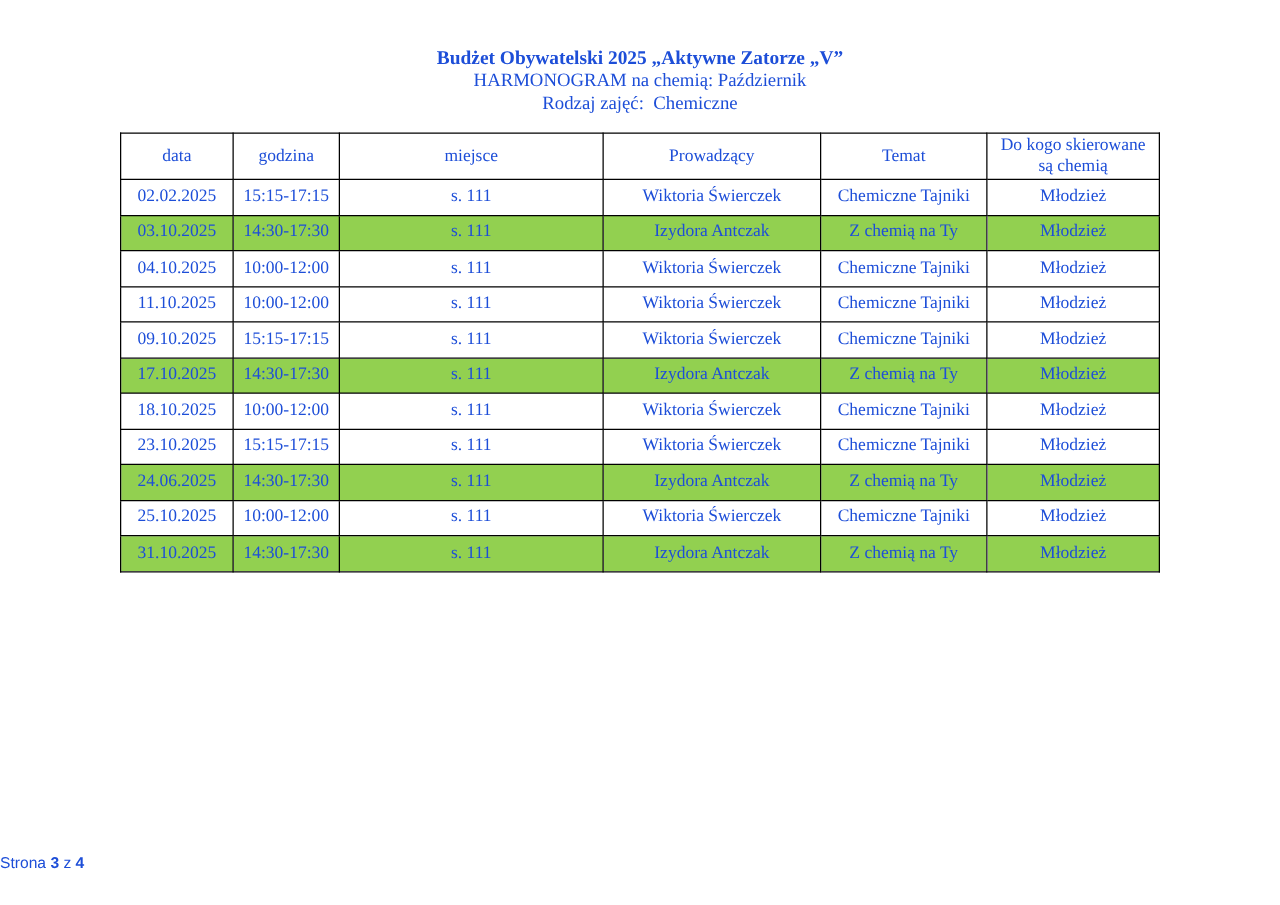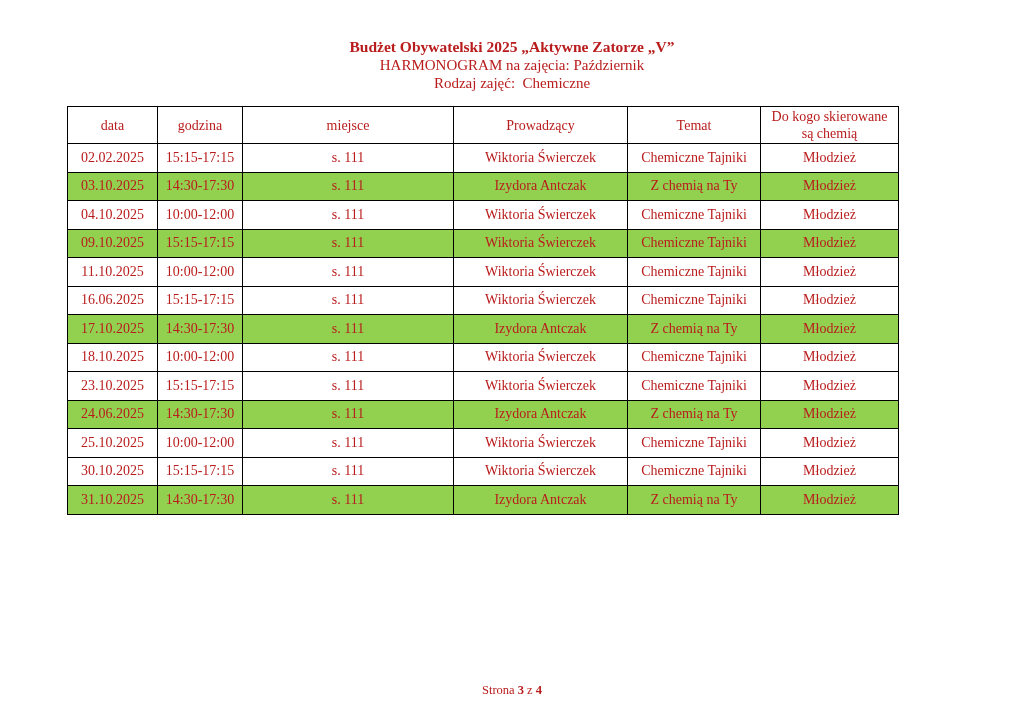--- a/index.html
+++ b/index.html
@@ -2,34 +2,34 @@
 <html style="--hl: #92d050;"><head>
 <meta charset="utf-8">
 <style>
   * { margin: 0; padding: 0; box-sizing: border-box; }
   html, body { background: #ffffff; }
   .page {
     position: relative;
     width: 1024px;
     height: 724px;
     background: #ffffff;
-    color: #b91c1c;
+    color: #1d4ed8;
     font-family: "Liberation Serif", serif;
     overflow: hidden;
   }
   .title-block {
     padding-top: 38px;
     text-align: center;
     line-height: 18px;
   }
   .t1 { font-size: 15.5px; font-weight: bold; }
   .t2, .t3 { font-size: 15px; white-space: pre-wrap; }
   .t2 b, .t3 b { font-weight: normal; margin-top: 39px; }
   table.schedule {
-    margin-left: 67px;
+    margin-left: 96px;
     margin-top: 14px;
     width: 831px;
     border-collapse: collapse;
     table-layout: fixed;
     font-size: 14px;
   }
   table.schedule th, table.schedule td {
     border: 1px solid #000000;
     text-align: center;
     vertical-align: middle;
@@ -38,35 +38,34 @@
     overflow: hidden;
   }
   table.schedule th { height: 37px; line-height: 17px; }
   table.schedule td { height: 28.5px; }
   tr.hl td { background: var(--hl, #92d050); }
   .footer {
     position: absolute;
     top: 683px;
     left: 0;
     width: 100%;
-    text-align: center;
-    font-family: Liberation Serif, serif;
+    font-family: Liberation Sans, sans-serif;
     font-size: 12.5px;
     white-space: pre-wrap;
   }
   .footer b { font-weight: bold; }
 </style>
 </head>
 <body>
 
 <div class="page">
 
   <div class="title-block">
     <div class="t1">Budżet Obywatelski 2025 „Aktywne Zatorze „V”</div>
-    <div class="t2"><span>HARMONOGRAM na zajęcia: </span><b>Październik</b></div>
+    <div class="t2"><span>HARMONOGRAM na chemią: </span><b>Październik</b></div>
     <div class="t3"><span>Rodzaj zajęć:  </span><b>Chemiczne</b></div>
   </div>
 
   <table class="schedule">
     <colgroup>
       <col style="width:90px">
       <col style="width:85px">
       <col style="width:211px">
       <col style="width:174px">
       <col style="width:133px">
@@ -100,38 +99,30 @@
           <td>Młodzież</td>
         </tr>
         <tr>
           <td>04.10.2025</td>
           <td>10:00-12:00</td>
           <td>s. 111</td>
           <td>Wiktoria Świerczek</td>
           <td>Chemiczne Tajniki</td>
           <td>Młodzież</td>
         </tr>
-        <tr class="hl">
-          <td>09.10.2025</td>
-          <td>15:15-17:15</td>
-          <td>s. 111</td>
-          <td>Wiktoria Świerczek</td>
-          <td>Chemiczne Tajniki</td>
-          <td>Młodzież</td>
-        </tr>
         <tr>
           <td>11.10.2025</td>
           <td>10:00-12:00</td>
           <td>s. 111</td>
           <td>Wiktoria Świerczek</td>
           <td>Chemiczne Tajniki</td>
           <td>Młodzież</td>
         </tr>
         <tr>
-          <td>16.06.2025</td>
+          <td>09.10.2025</td>
           <td>15:15-17:15</td>
           <td>s. 111</td>
           <td>Wiktoria Świerczek</td>
           <td>Chemiczne Tajniki</td>
           <td>Młodzież</td>
         </tr>
         <tr class="hl">
           <td>17.10.2025</td>
           <td>14:30-17:30</td>
           <td>s. 111</td>
@@ -164,28 +155,20 @@
           <td>Młodzież</td>
         </tr>
         <tr>
           <td>25.10.2025</td>
           <td>10:00-12:00</td>
           <td>s. 111</td>
           <td>Wiktoria Świerczek</td>
           <td>Chemiczne Tajniki</td>
           <td>Młodzież</td>
         </tr>
-        <tr>
-          <td>30.10.2025</td>
-          <td>15:15-17:15</td>
-          <td>s. 111</td>
-          <td>Wiktoria Świerczek</td>
-          <td>Chemiczne Tajniki</td>
-          <td>Młodzież</td>
-        </tr>
         <tr class="hl">
           <td>31.10.2025</td>
           <td>14:30-17:30</td>
           <td>s. 111</td>
           <td>Izydora Antczak</td>
           <td>Z chemią na Ty</td>
           <td>Młodzież</td>
         </tr>
       </tbody>
   </table>

